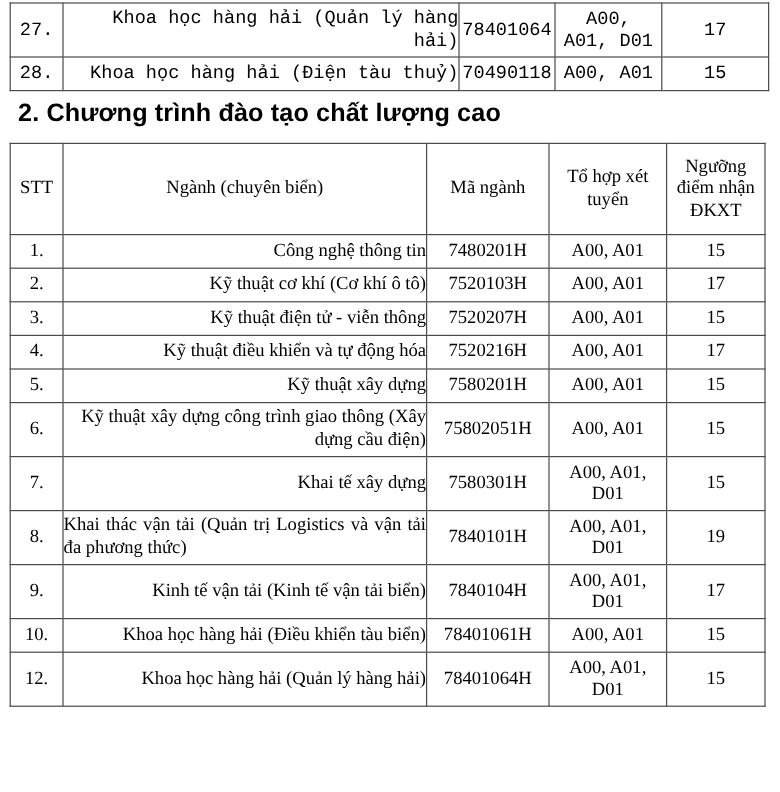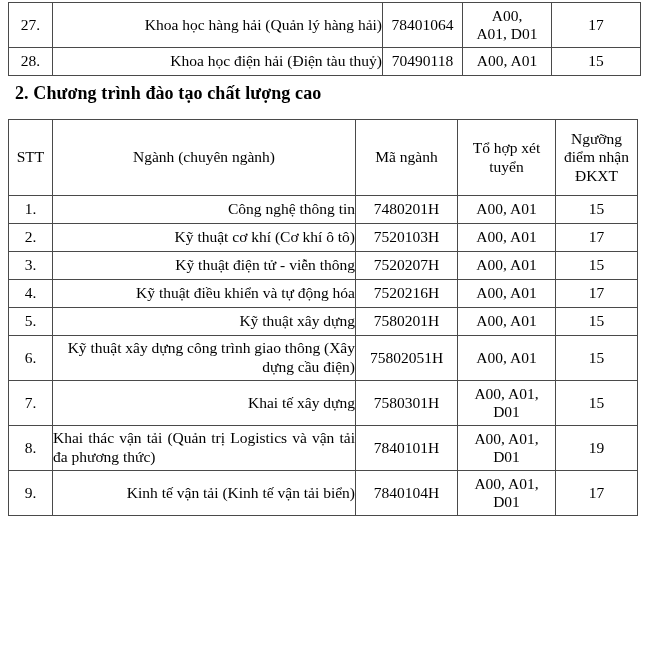--- a/index.html
+++ b/index.html
@@ -36,20 +36,21 @@
     vertical-align: middle;
     font-weight: normal;
   }
 
   
   .table-top {
     position: absolute;
     left: 8px;
     top: 2px;
     width: 632px;
+    font-family: Liberation Mono, monospace;
   }
   .table-top col.c-stt   { width: 44px; }
   .table-top col.c-name  { width: 330px; }
   .table-top col.c-code  { width: 80px; }
   .table-top col.c-comb  { width: 89px; }
   .table-top col.c-score { width: 89px; }
 
   
   .table-main {
     position: absolute;
@@ -98,23 +99,23 @@
     text-align: center;
     line-height: 1.2;
     padding: 2px 3px;
   }
 
   
   .section-heading {
     position: absolute;
     left: 15px;
     top: 83px;
-    font-family: Liberation Serif, serif;
+    font-family: Liberation Sans, sans-serif;
     font-weight: bold;
-    font-size: 18px;
+    font-size: 21px;
     letter-spacing: 0.1px;
     white-space: nowrap;
     text-align: right;
   }
 </style>
 </head>
 <body>
 
 <div class="page">
 
@@ -134,21 +135,21 @@
         <td class="cell-code">78401064</td>
         <td class="cell-comb">
           <div>A00,</div>
           <div>A01, D01</div>
         </td>
         <td class="cell-score">17</td>
       </tr>
 
       <tr class="r1">
         <td class="cell-stt">28.</td>
-        <td class="cell-name">Khoa học điện hải (Điện tàu thuỷ)</td>
+        <td class="cell-name">Khoa học hàng hải (Điện tàu thuỷ)</td>
         <td class="cell-code">70490118</td>
         <td class="cell-comb">A00, A01</td>
         <td class="cell-score">15</td>
       </tr>
 
     </tbody>
   </table>
 
   <div class="section-heading">2. Chương trình đào tạo chất lượng cao</div>
 
@@ -157,21 +158,21 @@
       <col class="c-stt">
         <col class="c-name">
         <col class="c-code">
         <col class="c-comb">
         <col class="c-score">
     </colgroup>
 
     <thead>
       <tr class="rhead">
         <th class="hdr">STT</th>
-        <th class="hdr">Ngành (chuyên ngành)</th>
+        <th class="hdr">Ngành (chuyên biển)</th>
         <th class="hdr">Mã ngành</th>
         <th class="hdr">
           <div>Tổ hợp xét</div>
           <div>tuyển</div>
         </th>
         <th class="hdr">
           <div>Ngưỡng</div>
           <div>điểm nhận</div>
           <div>ĐKXT</div>
         </th>
@@ -254,19 +255,36 @@
         <td class="cell-stt">9.</td>
         <td class="cell-name">Kinh tế vận tải (Kinh tế vận tải biển)</td>
         <td class="cell-code">7840104H</td>
         <td class="cell-comb">
           <div>A00, A01,</div>
           <div>D01</div>
         </td>
         <td class="cell-score">17</td>
       </tr>
 
-
-
+      <tr class="r1">
+        <td class="cell-stt">10.</td>
+        <td class="cell-name">Khoa học hàng hải (Điều khiển tàu biển)</td>
+        <td class="cell-code">78401061H</td>
+        <td class="cell-comb">A00, A01</td>
+        <td class="cell-score">15</td>
+      </tr>
+
+
+      <tr class="r2">
+        <td class="cell-stt">12.</td>
+        <td class="cell-name">Khoa học hàng hải (Quản lý hàng hải)</td>
+        <td class="cell-code">78401064H</td>
+        <td class="cell-comb">
+          <div>A00, A01,</div>
+          <div>D01</div>
+        </td>
+        <td class="cell-score">15</td>
+      </tr>
 
     </tbody>
   </table>
 
 </div>
 
 </body></html>

